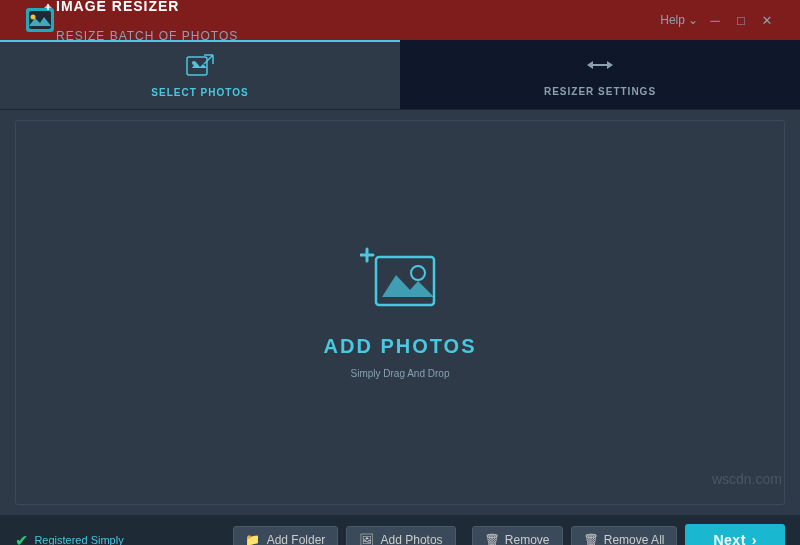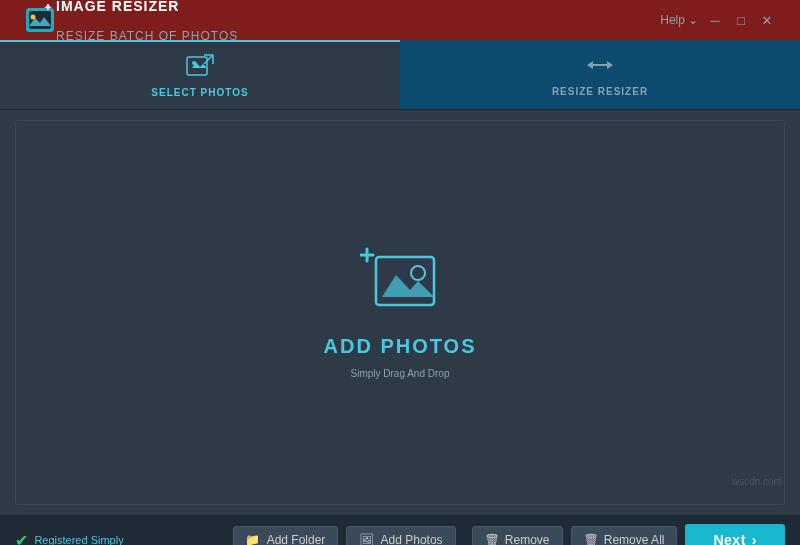--- a/index.html
+++ b/index.html
@@ -55,21 +55,21 @@
       display: flex;
       align-items: center;
       justify-content: center;
       cursor: pointer;
       color: #8aa0b0;
       font-size: 13px;
     }
 
     
     .tab-bar {
-      background: #0c4a6e;
+      background: #0f172a;
       display: flex;
       height: 70px;
       border-bottom: 1px solid #1a2530;
     }
     .tab {
       flex: 1;
       display: flex;
       flex-direction: column;
       align-items: center;
       justify-content: center;
@@ -203,21 +203,21 @@
       color: #2ecc71;
       font-size: 16px;
     }
 
     
     .watermark {
       position: absolute;
       bottom: 58px;
       right: 18px;
       color: #5a6a7a;
-      font-size: 10px;
+      font-size: 14px;
       opacity: 0.6;
     }
 
     
     .logo-svg {
       width: 32px;
       height: 32px;
     }
   </style>
 </head>
@@ -262,21 +262,21 @@
     <div class="tab-label">SELECT PHOTOS</div>
   </div>
   <div class="tab">
     <div class="tab-icon">
       <svg width="28" height="24" viewBox="0 0 28 24" fill="none">
         <line x1="4" y1="12" x2="24" y2="12" stroke="#8aa0b0" stroke-width="2"></line>
         <polygon points="1,12 7,8 7,16" fill="#8aa0b0"></polygon>
         <polygon points="27,12 21,8 21,16" fill="#8aa0b0"></polygon>
       </svg>
     </div>
-    <div class="tab-label">RESIZE RESIZER</div>
+    <div class="tab-label">RESIZER SETTINGS</div>
   </div>
 </div>
 
 <div class="main-content">
   <div class="drop-zone">
     <div class="drop-icon">
       <svg width="80" height="68" viewBox="0 0 80 68" fill="none">
 
         <line x1="7" y1="14" x2="7" y2="2" stroke="#4ac8e0" stroke-width="3" stroke-linecap="round"></line>
         <line x1="1" y1="8" x2="13" y2="8" stroke="#4ac8e0" stroke-width="3" stroke-linecap="round"></line>

